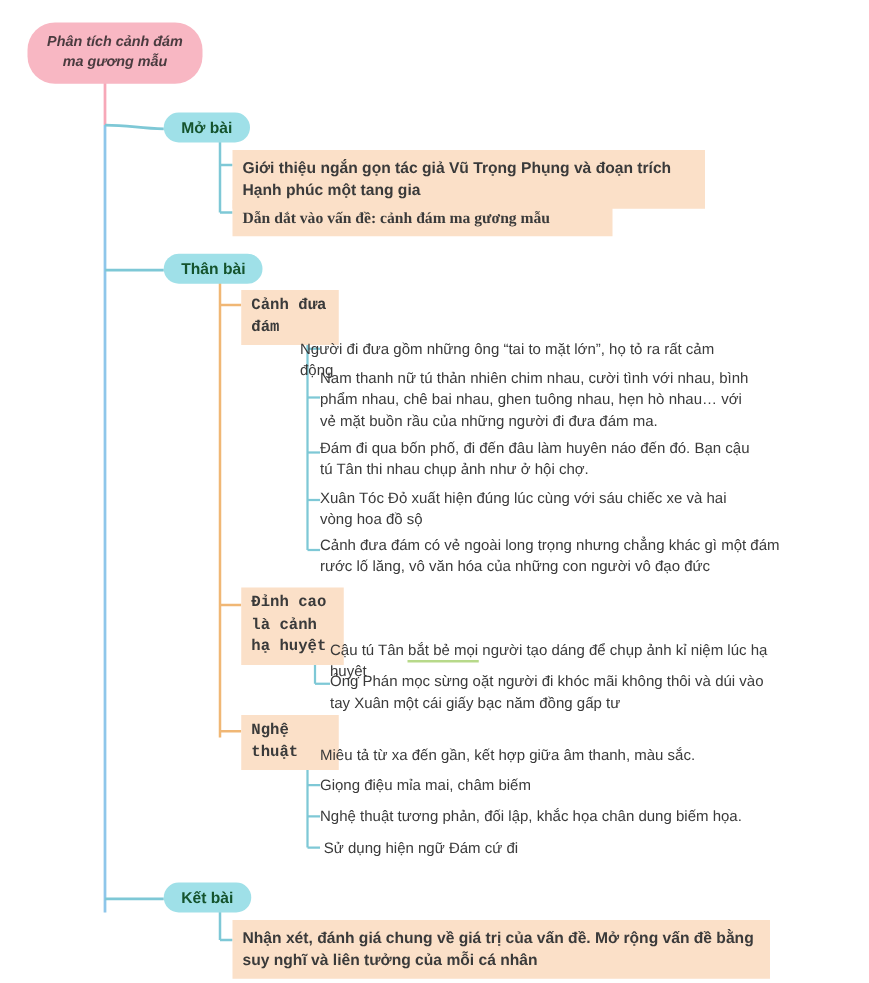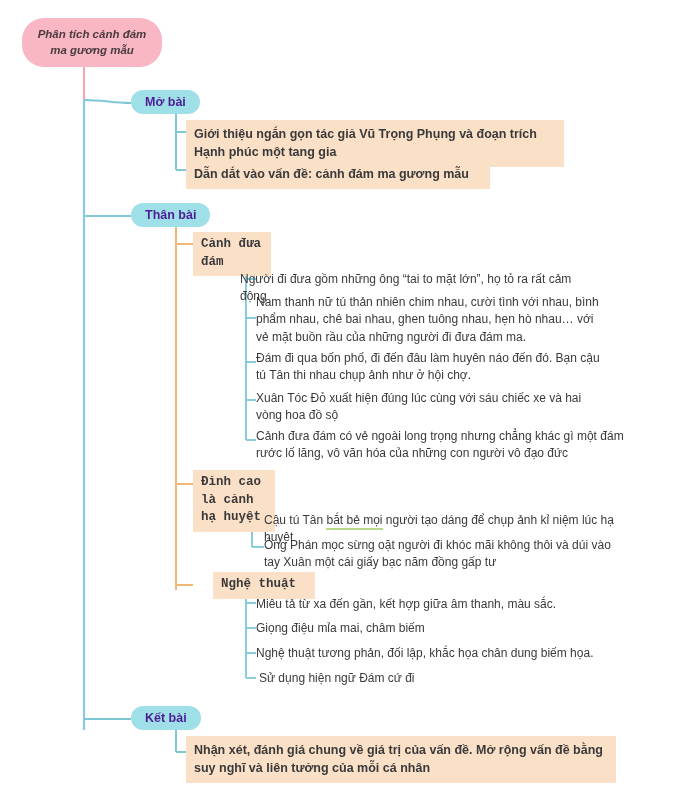--- a/index.html
+++ b/index.html
@@ -47,52 +47,52 @@
     color: #4a3b3f;
     line-height: 1.35;
   }
   
   .pill {
     padding: 5px 14px;
     background: #9fe0e8;
     border-radius: 13px;
     font-size: 12.5px;
     font-weight: bold;
-    color: #4c1d95;
+    color: #14532d;
     white-space: nowrap;
   }
   .pill.mo-bai { left: 131px; top: 90px; }
   .pill.than-bai { left: 131px; top: 203px; }
   .pill.ket-bai { left: 131px; top: 706px; }
 
   
   .sub {
     background: #fbe0c8;
     padding: 4px 8px 5px 8px;
     font-size: 12.5px;
     font-weight: bold;
     color: #3a3a3a;
     line-height: 1.4;
     font-family: Liberation Mono, monospace;
   }
   .sub.canh-dua-dam { left: 193px; top: 232px; width: 78px; }
   .sub.dinh-cao { left: 193px; top: 470px; width: 82px; }
-  .sub.nghe-thuat { left: 193px; top: 572px; width: 102px; margin-left: 20px; }
+  .sub.nghe-thuat { left: 193px; top: 572px; width: 78px; }
 
   
   .leaf-peach {
     background: #fbe0c8;
     padding: 5px 8px 6px 8px;
     font-size: 12.5px;
     font-weight: bold;
     color: #3a3a3a;
     line-height: 1.45;
   }
   .leaf-peach.gt { left: 186px; top: 120px; width: 378px; }
-  .leaf-peach.dd { left: 186px; top: 160px; width: 304px; }
+  .leaf-peach.dd { left: 186px; top: 160px; width: 304px; font-family: Liberation Serif, serif; }
   .leaf-peach.nx { left: 186px; top: 736px; width: 430px; }
 
   
   .leaf {
     font-size: 12px;
     color: #3a3a3a;
     line-height: 1.45;
   }
   .leaf.l1 { left: 240px; top: 271px; width: 360px; }
   .leaf.l2 { left: 256px; top: 294px; width: 352px; }

